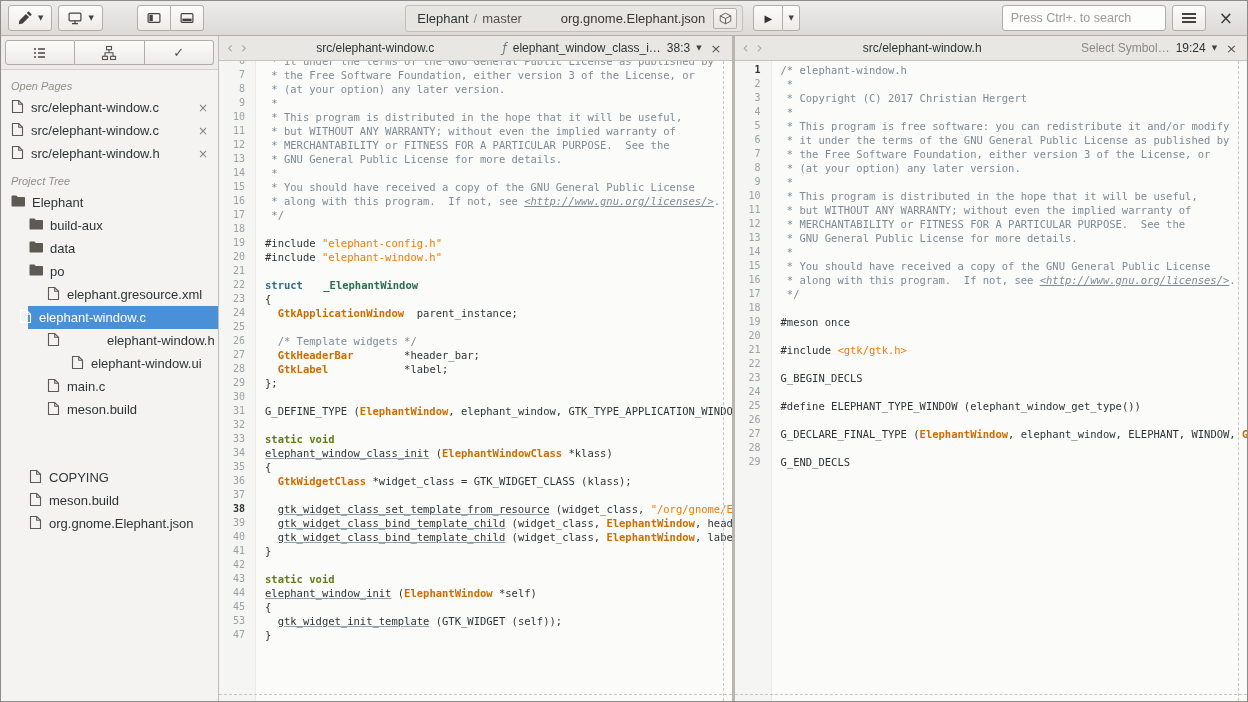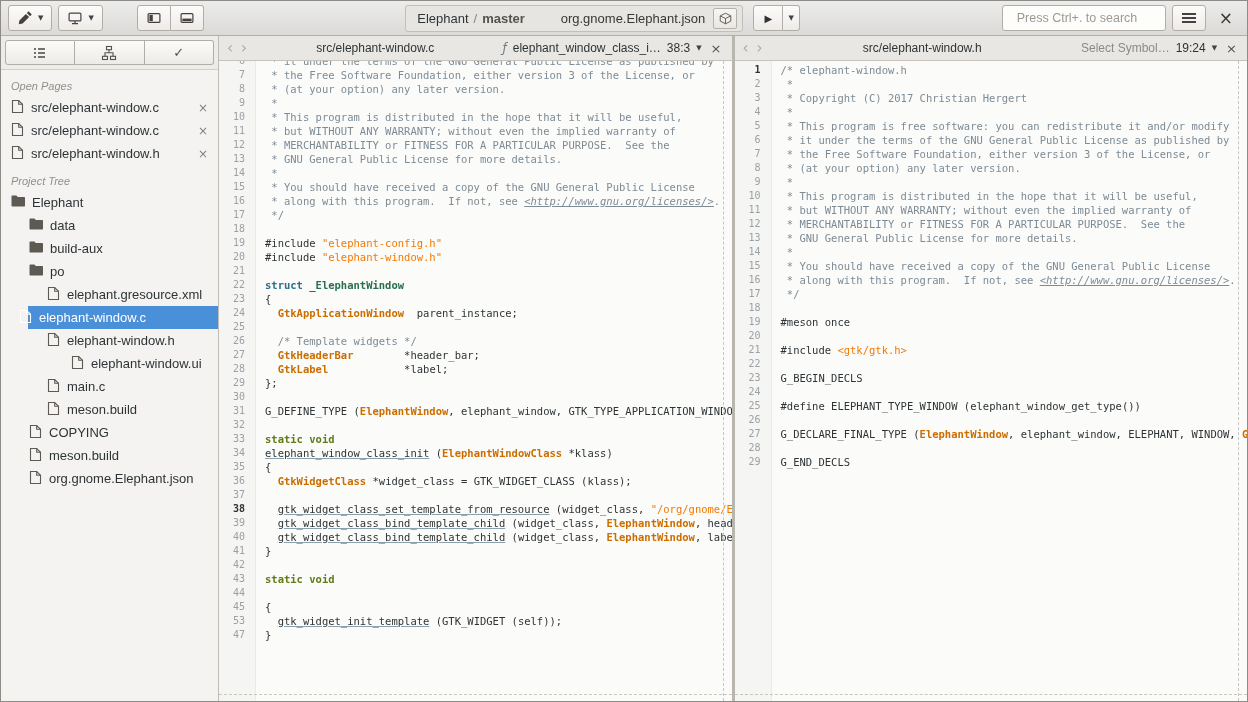--- a/index.html
+++ b/index.html
@@ -16,29 +16,29 @@
   .linked { display:inline-flex; }
   .linked .btn { border-radius:0; border-left-width:0; }
   .linked .btn:first-child { border-radius:3px 0 0 3px; border-left-width:1px; }
   .linked .btn:last-child { border-radius:0 3px 3px 0; }
   .caret { font-size:7px; color:#45423d; }
   .spacer { flex:1; }
   .toggles { margin-left:34px; }
   .omnibar { display:flex; align-items:center; width:338px; height:27px; border:1px solid #c2beb8; border-radius:3px; background:#e7e5e2; padding:0 5px 0 11px; }
   .omnibar .proj { color:#2e3436; }
   .omnibar .sep { color:#8b8780; margin:0 5px; }
-  .omnibar .branch { color:#55524c;font-weight:bold; }
+  .omnibar .branch { color:#55524c; }
   .omnibar .flex { flex:1; }
   .omnibar .target { color:#3a3733; margin-right:8px; }
   .mini-btn { display:inline-flex; align-items:center; justify-content:center; width:24px; height:21px; border:1px solid #b6b2ab; border-radius:2px; background:linear-gradient(#f7f6f4,#e9e7e3); color:#55524d; }
   .run { margin-left:10px; }
   .run .btn { width:30px; padding:0; }
   .run .btn.small { width:17px; }
   .play { font-size:10px; color:#35322e; }
-  .search input { width:164px; height:26px; border:1px solid #b2aea7; border-radius:3px; padding:0 14px; font-size:12.5px; font-family:"Liberation Sans",sans-serif; color:#2e3436; background:#fdfdfc; }
+  .search input { width:164px; height:26px; border:1px solid #b2aea7; border-radius:3px; padding:0 8px; font-size:12.5px; font-family:"Liberation Sans",sans-serif; color:#2e3436; background:#fdfdfc; }
   .search input::placeholder { color:#9d9993; }
   .menu-btn { width:34px; }
   .menu-icon { display:inline-block; width:14px; height:2px; background:#45423d; box-shadow:0 -4px 0 #45423d, 0 4px 0 #45423d; }
   .winclose { background:none; border:none; padding:0 7px; font-size:17px; color:#3c3a36; }
 
   
   .main { flex:1; display:flex; min-height:0; }
 
   
   .sidebar { flex:0 0 218px; width:218px; background:#f4f3f1; border-right:1px solid #bfbcb6; display:flex; flex-direction:column; }
@@ -86,21 +86,21 @@
 
   
   .sg-t  { color:#2e3436; }
   .sg-pp { color:#2e3436; }
   .sg-c  { color:#7d8b95; }
   .sg-lk { color:#7d8b95; font-style:italic; text-decoration:underline; }
   .sg-s  { color:#f57900; }
   .sg-ty { color:#cc6d00; font-weight:bold; }
   .sg-k  { color:#5f7c16; font-weight:bold; }
   .sg-kb { color:#2c7088; font-weight:bold; }
-  .sg-tn { color:#2a6e4f; font-weight:bold; }
+  .sg-tn { color:#2a6e4f; font-weight:bold;margin-left:14px; }
   .sg-fn { color:#2e3436; text-decoration:underline; text-decoration-color:#8aa0ad; }
 </style>
 </head>
 <body>
 
 <div class="window">
 
   <div class="titlebar">
     <button class="btn">
       <svg width="16" height="16" viewBox="0 0 16 16">
@@ -228,27 +228,27 @@
           <div class="tree-row" style="padding-left: 10px;">
             <span class="icon-gray"><svg width="14" height="12" viewBox="0 0 14 12">
                 <path fill="currentColor" d="M.5 1.5c0-.6.4-1 1-1h4l1.2 1.6h6.3c.6 0 1 .4 1 1v7.4c0 .6-.4 1-1 1H1.5c-.6 0-1-.4-1-1z"></path>
               </svg></span>
             <span>Elephant</span>
           </div>
           <div class="tree-row" style="padding-left: 28px;">
             <span class="icon-gray"><svg width="14" height="12" viewBox="0 0 14 12">
                 <path fill="currentColor" d="M.5 1.5c0-.6.4-1 1-1h4l1.2 1.6h6.3c.6 0 1 .4 1 1v7.4c0 .6-.4 1-1 1H1.5c-.6 0-1-.4-1-1z"></path>
               </svg></span>
-            <span>data</span>
+            <span>build-aux</span>
           </div>
           <div class="tree-row" style="padding-left: 28px;">
             <span class="icon-gray"><svg width="14" height="12" viewBox="0 0 14 12">
                 <path fill="currentColor" d="M.5 1.5c0-.6.4-1 1-1h4l1.2 1.6h6.3c.6 0 1 .4 1 1v7.4c0 .6-.4 1-1 1H1.5c-.6 0-1-.4-1-1z"></path>
               </svg></span>
-            <span>build-aux</span>
+            <span>data</span>
           </div>
           <div class="tree-row" style="padding-left: 28px;">
             <span class="icon-gray"><svg width="14" height="12" viewBox="0 0 14 12">
                 <path fill="currentColor" d="M.5 1.5c0-.6.4-1 1-1h4l1.2 1.6h6.3c.6 0 1 .4 1 1v7.4c0 .6-.4 1-1 1H1.5c-.6 0-1-.4-1-1z"></path>
               </svg></span>
             <span>po</span>
           </div>
           <div class="tree-row" style="padding-left: 46px;">
             <span class="icon-gray"><svg width="13" height="15" viewBox="0 0 13 15">
                 <path d="M1.5 1.5h6.2l3.8 3.8v8.2h-10z" fill="none" stroke="currentColor" stroke-width="1.1"></path>
@@ -256,49 +256,49 @@
               </svg></span>
             <span>elephant.gresource.xml</span>
           </div>
           <div class="tree-row selected" style="padding-left: 18px;">
             <span class="icon-gray"><svg width="13" height="15" viewBox="0 0 13 15">
                 <path d="M1.5 1.5h6.2l3.8 3.8v8.2h-10z" fill="none" stroke="currentColor" stroke-width="1.1"></path>
                 <path d="M7.7 1.5v3.8h3.8" fill="none" stroke="currentColor" stroke-width="1.1"></path>
               </svg></span>
             <span>elephant-window.c</span>
           </div>
+          <div class="tree-row" style="padding-left: 46px; gap: 40px;">
+            <span class="icon-gray"><svg width="13" height="15" viewBox="0 0 13 15">
+                <path d="M1.5 1.5h6.2l3.8 3.8v8.2h-10z" fill="none" stroke="currentColor" stroke-width="1.1"></path>
+                <path d="M7.7 1.5v3.8h3.8" fill="none" stroke="currentColor" stroke-width="1.1"></path>
+              </svg></span>
+            <span>elephant-window.h</span>
+          </div>
+          <div class="tree-row" style="padding-left: 70px;">
+            <span class="icon-gray"><svg width="13" height="15" viewBox="0 0 13 15">
+                <path d="M1.5 1.5h6.2l3.8 3.8v8.2h-10z" fill="none" stroke="currentColor" stroke-width="1.1"></path>
+                <path d="M7.7 1.5v3.8h3.8" fill="none" stroke="currentColor" stroke-width="1.1"></path>
+              </svg></span>
+            <span>elephant-window.ui</span>
+          </div>
           <div class="tree-row" style="padding-left: 46px;">
             <span class="icon-gray"><svg width="13" height="15" viewBox="0 0 13 15">
                 <path d="M1.5 1.5h6.2l3.8 3.8v8.2h-10z" fill="none" stroke="currentColor" stroke-width="1.1"></path>
                 <path d="M7.7 1.5v3.8h3.8" fill="none" stroke="currentColor" stroke-width="1.1"></path>
               </svg></span>
-            <span>elephant-window.h</span>
-          </div>
-          <div class="tree-row" style="padding-left: 70px;">
-            <span class="icon-gray"><svg width="13" height="15" viewBox="0 0 13 15">
-                <path d="M1.5 1.5h6.2l3.8 3.8v8.2h-10z" fill="none" stroke="currentColor" stroke-width="1.1"></path>
-                <path d="M7.7 1.5v3.8h3.8" fill="none" stroke="currentColor" stroke-width="1.1"></path>
-              </svg></span>
-            <span>elephant-window.ui</span>
+            <span>main.c</span>
           </div>
           <div class="tree-row" style="padding-left: 46px;">
             <span class="icon-gray"><svg width="13" height="15" viewBox="0 0 13 15">
                 <path d="M1.5 1.5h6.2l3.8 3.8v8.2h-10z" fill="none" stroke="currentColor" stroke-width="1.1"></path>
                 <path d="M7.7 1.5v3.8h3.8" fill="none" stroke="currentColor" stroke-width="1.1"></path>
               </svg></span>
-            <span>main.c</span>
-          </div>
-          <div class="tree-row" style="padding-left: 46px;">
-            <span class="icon-gray"><svg width="13" height="15" viewBox="0 0 13 15">
-                <path d="M1.5 1.5h6.2l3.8 3.8v8.2h-10z" fill="none" stroke="currentColor" stroke-width="1.1"></path>
-                <path d="M7.7 1.5v3.8h3.8" fill="none" stroke="currentColor" stroke-width="1.1"></path>
-              </svg></span>
             <span>meson.build</span>
           </div>
-          <div class="tree-row" style="padding-left: 28px;">
+          <div class="tree-row" style="padding-left: 28px; margin-top: 45px;">
             <span class="icon-gray"><svg width="13" height="15" viewBox="0 0 13 15">
                 <path d="M1.5 1.5h6.2l3.8 3.8v8.2h-10z" fill="none" stroke="currentColor" stroke-width="1.1"></path>
                 <path d="M7.7 1.5v3.8h3.8" fill="none" stroke="currentColor" stroke-width="1.1"></path>
               </svg></span>
             <span>COPYING</span>
           </div>
           <div class="tree-row" style="padding-left: 28px;">
             <span class="icon-gray"><svg width="13" height="15" viewBox="0 0 13 15">
                 <path d="M1.5 1.5h6.2l3.8 3.8v8.2h-10z" fill="none" stroke="currentColor" stroke-width="1.1"></path>
                 <path d="M7.7 1.5v3.8h3.8" fill="none" stroke="currentColor" stroke-width="1.1"></path>
@@ -477,20 +477,21 @@
               <div class="cl">
                 <span class="ln">42</span>
                 <span class="ct"></span>
               </div>
               <div class="cl">
                 <span class="ln">43</span>
                 <span class="ct"><span class="sg-k">static</span><span class="sg-t"> </span><span class="sg-k">void</span></span>
               </div>
               <div class="cl">
                 <span class="ln">44</span>
+                <span class="ct"><span class="sg-fn">elephant_window_init</span><span class="sg-t"> (</span><span class="sg-ty">ElephantWindow</span><span class="sg-t"> *self)</span></span>
               </div>
               <div class="cl">
                 <span class="ln">45</span>
                 <span class="ct"><span class="sg-t">{</span></span>
               </div>
               <div class="cl">
                 <span class="ln">53</span>
                 <span class="ct"><span class="sg-t">  </span><span class="sg-fn">gtk_widget_init_template</span><span class="sg-t"> (GTK_WIDGET (self));</span></span>
               </div>
               <div class="cl">

